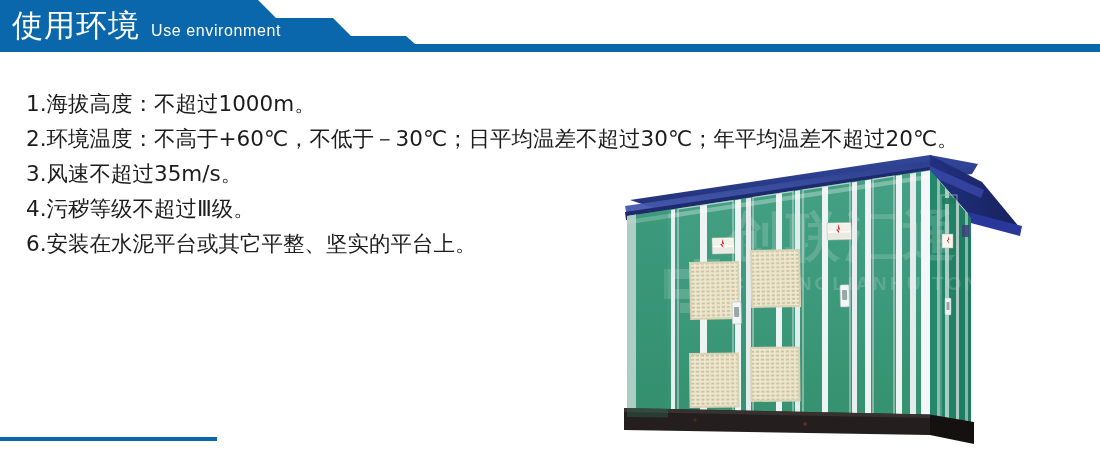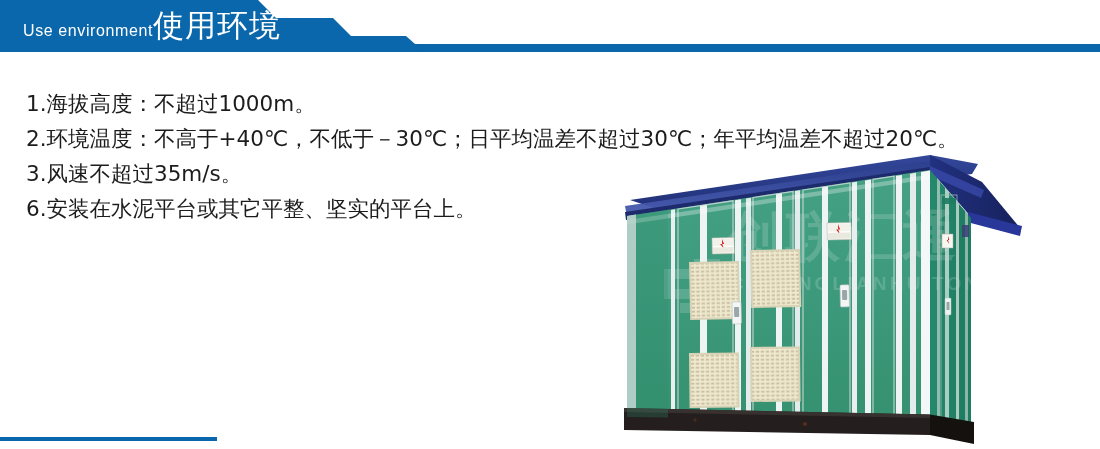--- a/index.html
+++ b/index.html
@@ -101,29 +101,30 @@
 <div id="header-band">
   <svg id="header-shape" viewBox="0 0 1100 53" preserveAspectRatio="none">
 
     <rect x="0" y="44" width="1100" height="8" fill="#0a67ab"></rect>
 
     <path d="M0,34 L327,34 L345,16 L1100,16 L1100,16 Z" fill="#0a67ab" opacity="0"></path>
 
     <path d="M0,0 L258,0 L276,18 L333,18 L351,36 L406,36 L424,52 L0,52 Z" fill="#0a67ab"></path>
   </svg>
   <div id="header-title-group">
+    <span id="header-title-cn">使用环境</span>
     <span id="header-title-en">Use environment</span>
-    <span id="header-title-cn">使用环境</span>
   </div>
 </div>
 
 <ul id="spec-list">
   <li>1.海拔高度：不超过1000m。</li>
-  <li>2.环境温度：不高于+40℃，不低于－30℃；日平均温差不超过30℃；年平均温差不超过20℃。</li>
+  <li>2.环境温度：不高于+60℃，不低于－30℃；日平均温差不超过30℃；年平均温差不超过20℃。</li>
   <li>3.风速不超过35m/s。</li>
+  <li>4.污秽等级不超过Ⅲ级。</li>
   <li>6.安装在水泥平台或其它平整、坚实的平台上。</li>
 </ul>
 
 <div id="bottom-rule"></div>
 
 <div id="product-photo">
   <svg id="product-svg" viewBox="0 0 500 299">
     <defs>
       <linearGradient id="gFront" x1="0" y1="0" x2="0" y2="1">
         <stop offset="0%" stop-color="#46a184"></stop>

